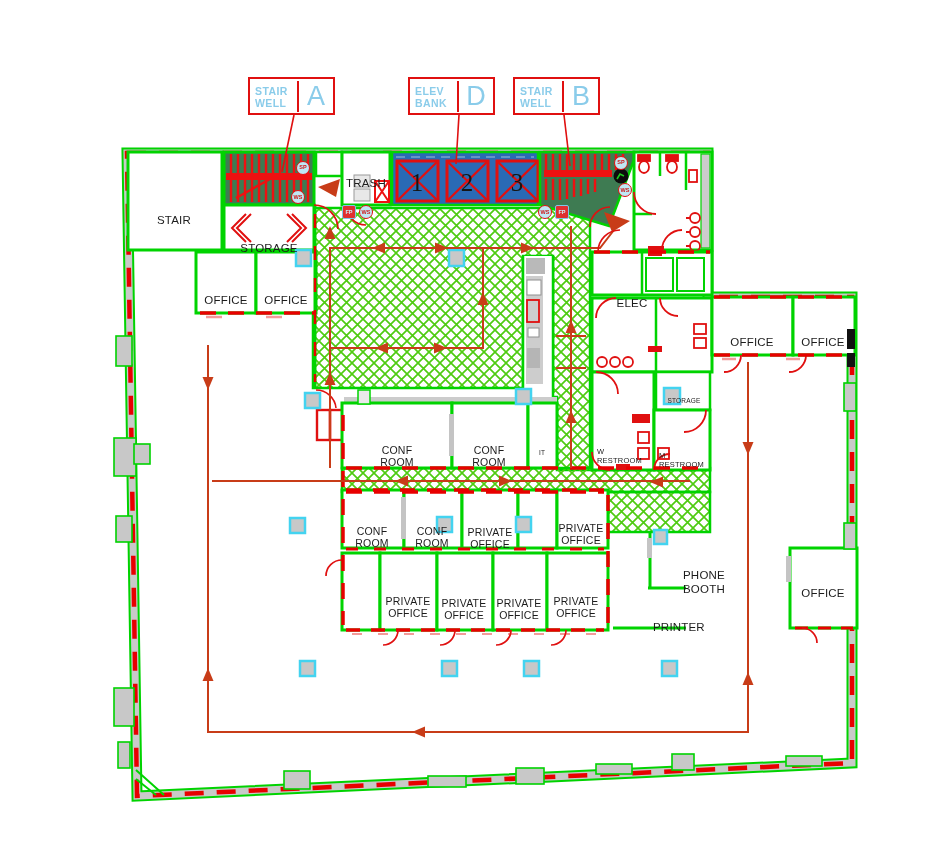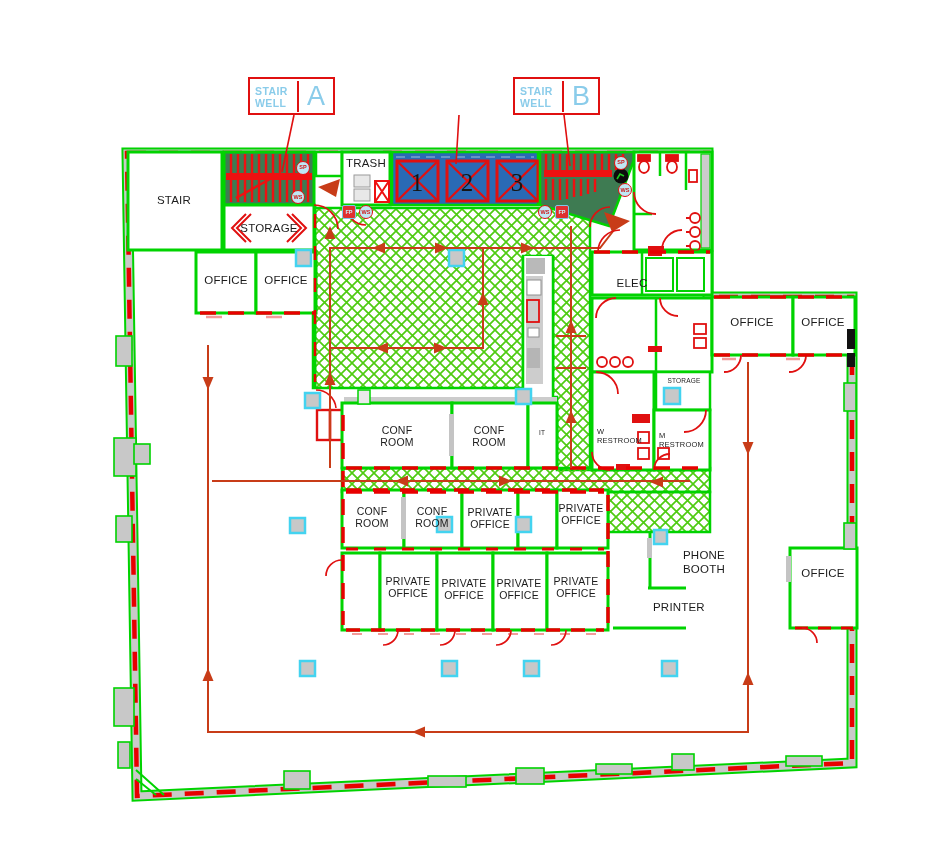--- a/index.html
+++ b/index.html
@@ -1,21 +1,21 @@
 <!DOCTYPE html>
 <html><head>
 <meta charset="utf-8">
 <style>
   html,body{margin:0;padding:0;background:#fff;}
   .stage{position:relative;width:944px;height:844px;background:#fff;overflow:hidden;
          font-family:"Liberation Sans",sans-serif;}
   .stage svg{position:absolute;left:0;top:0;}
   
   .lbl{position:absolute;font:10.5px/1.18 "Liberation Sans",sans-serif;color:#1c1c1c;
-       white-space:pre-line;text-align:center;transform:translate(-50%,-50%);letter-spacing:.2px;}
+       white-space:pre-line;text-align:center;transform:translate(-50%,-50%);letter-spacing:.2px;margin-top:20px;}
   .lbl.big{font-size:11.5px;}
   .lbl.sm{font-size:7.5px;}
   .lbl.xs{font-size:6.5px;}
   .lbl.left{transform:translate(0,-50%);text-align:left;}
   
   .legend{position:absolute;display:flex;width:87px;height:38px;background:#fff;
           border:2.5px solid #e01010;color:#8accea;box-sizing:border-box;align-items:center;}
   .legend .nm{flex:1;font:bold 10.5px/1.1 "Liberation Sans",sans-serif;padding:4px 0 0 5px;
               white-space:pre-line;letter-spacing:.4px;}
   .legend .lt{width:34px;border-left:2.5px solid #e01010;display:flex;align-items:center;
@@ -391,20 +391,25 @@
     <line x1="294" y1="115" x2="282" y2="172"></line>
     <line x1="459" y1="115" x2="456" y2="164"></line>
     <line x1="564" y1="115" x2="570" y2="166"></line>
   </g>
 </svg>
 
 <div class="legend" style="left:248px;top:77px">
   <div class="nm">STAIR
 WELL</div>
   <div class="lt">A</div>
+</div>
+<div class="legend" style="left:408px;top:77px">
+  <div class="nm">ELEV
+BANK</div>
+  <div class="lt">D</div>
 </div>
 <div class="legend" style="left:513px;top:77px">
   <div class="nm">STAIR
 WELL</div>
   <div class="lt">B</div>
 </div>
 
 <div class="cab" style="left:417px;top:183px">1</div>
 <div class="cab" style="left:467px;top:183px">2</div>
 <div class="cab" style="left:517px;top:183px">3</div>

